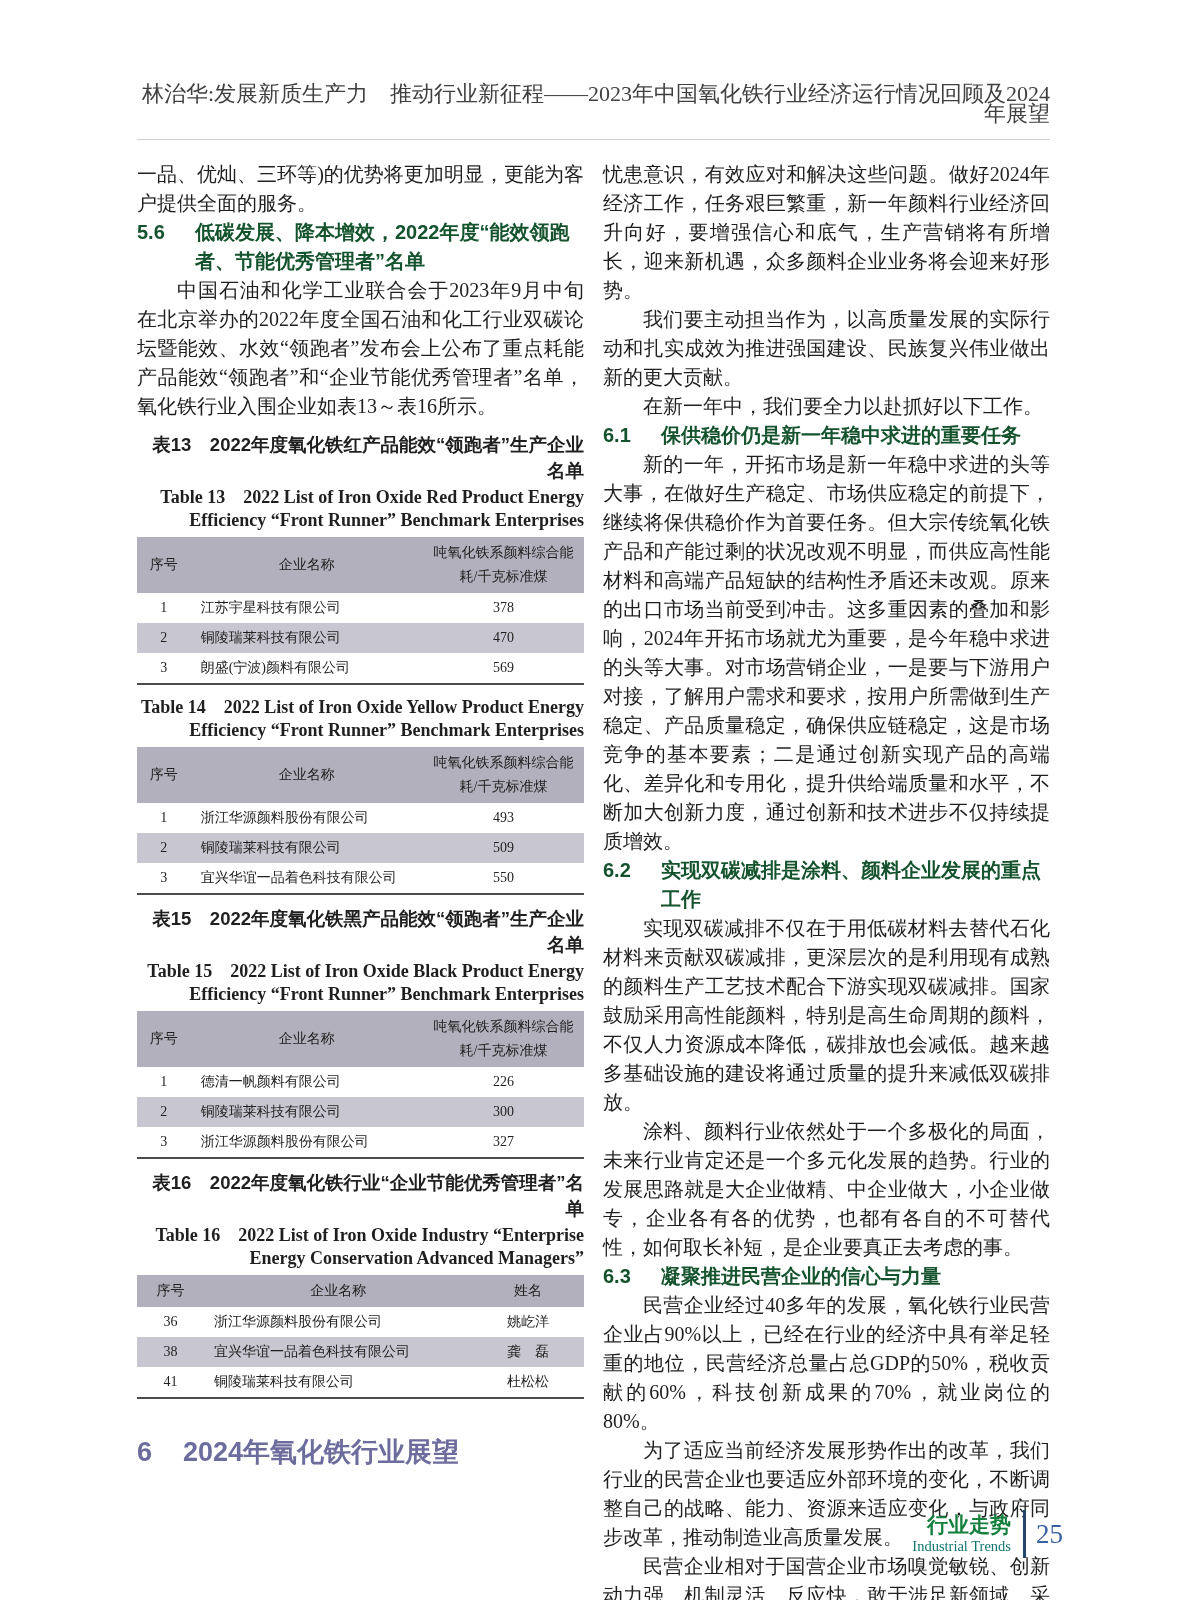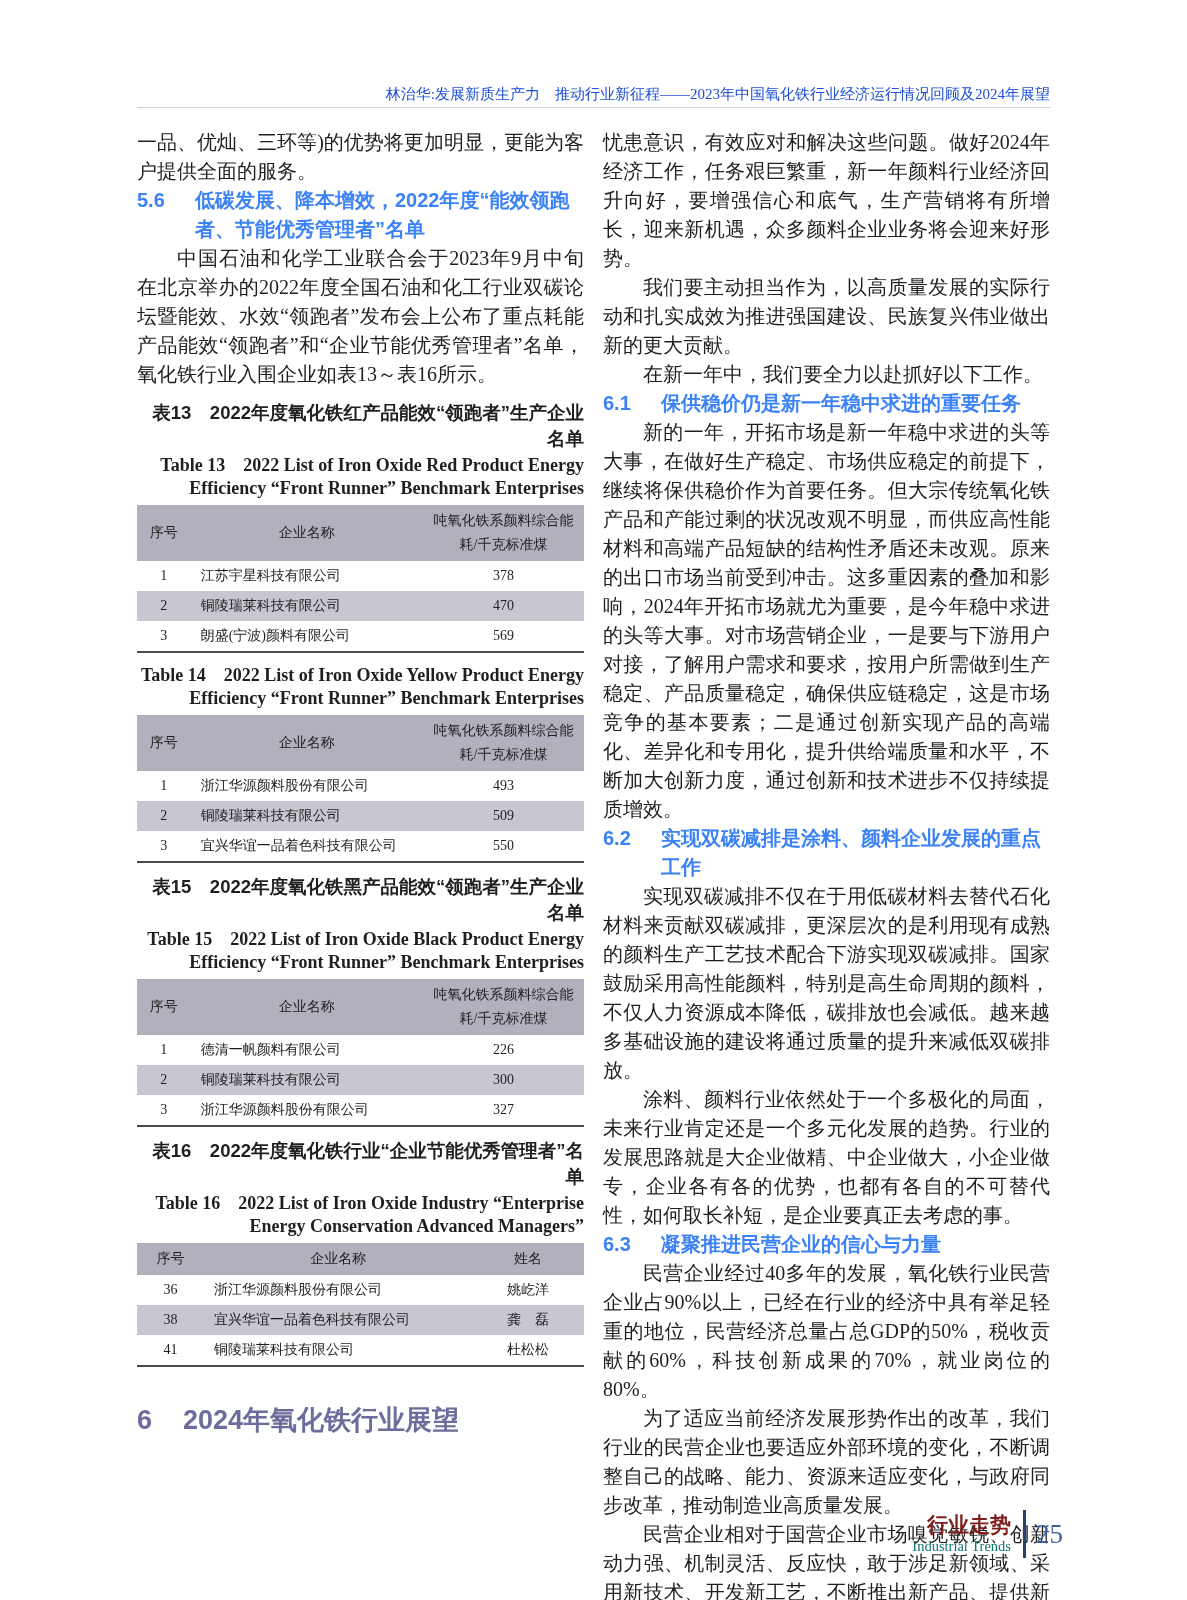--- a/index.html
+++ b/index.html
@@ -3,29 +3,29 @@
 <meta charset="utf-8">
 <style>
   html,body{margin:0;padding:0;background:#9a9a9a;}
   .page{
     position:relative;width:1187px;height:1600px;background:#ffffff;
     margin:0 auto;overflow:hidden;
     font-family:"Liberation Serif","DejaVu Serif",serif;color:#1f1f1f;
   }
   .content{position:absolute;left:137px;top:84px;width:913px;}
   .page-header{
-    text-align:right;color:#1d4ed8;font-size:15px;line-height:20px;
-    padding-bottom:3px;border-bottom:1px solid #cdd1d5;
+    text-align:right;color:#404040;font-size:22px;line-height:20px;
+    padding-bottom:15px;border-bottom:1px solid #cdd1d5;
   }
   .columns{display:flex;gap:19px;margin-top:20px;}
   .col{width:447px;font-size:20px;line-height:29px;text-align:justify;}
   .p{margin:0;text-indent:2em;}
   .p.noindent{text-indent:0;}
   .h3{
-    color:#3b82f6;font-family:"Liberation Sans","DejaVu Sans",sans-serif;
+    color:#14532d;font-family:"Liberation Sans","DejaVu Sans",sans-serif;
     font-weight:bold;font-size:20px;line-height:29px;margin:0;
     padding-left:58px;text-align:left;
   }
   .h3 .hnum{display:inline-block;width:58px;margin-left:-58px;}
   .h1{
     color:#6c6c9d;font-family:"Liberation Sans","DejaVu Sans",sans-serif;
     font-weight:bold;font-size:27px;line-height:38px;margin:34px 0 8px 0;
     padding-left:46px;text-align:left;
   }
   .h1 .hnum{display:inline-block;width:46px;margin-left:-46px;}
@@ -52,21 +52,21 @@
   .tbl td.name{text-align:left;padding-left:10px;}
   .tbl tr.stripe td{background:#c8c6d1;}
   .tbl tbody tr:last-child td{border-bottom:2px solid #4b4b4b;}
   .footer{
     position:absolute;right:124px;bottom:42px;
     display:flex;align-items:center;
   }
   .f-labels{text-align:right;}
   .f-cn{
     font-family:"Liberation Sans","DejaVu Sans",sans-serif;
-    font-weight:bold;color:#7f1d1d;font-size:21px;line-height:24px;
+    font-weight:bold;color:#15803d;font-size:21px;line-height:24px;
   }
   .f-en{
     font-family:"Liberation Serif","DejaVu Serif",serif;
     color:#0f766e;font-size:14.5px;line-height:18px;
   }
   .f-bar{width:3px;height:48px;background:#24456e;margin:0 10px 0 12px;}
   .f-page{
     font-family:"Liberation Serif","DejaVu Serif",serif;
     color:#3b61a2;font-size:27px;
   }

